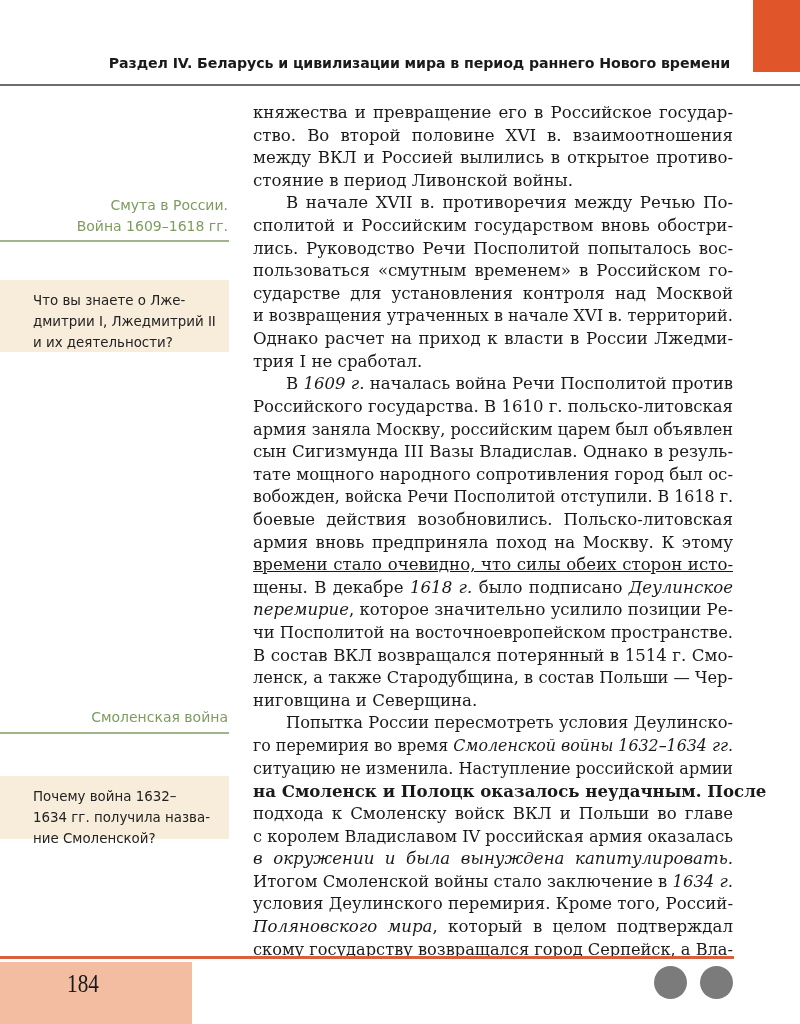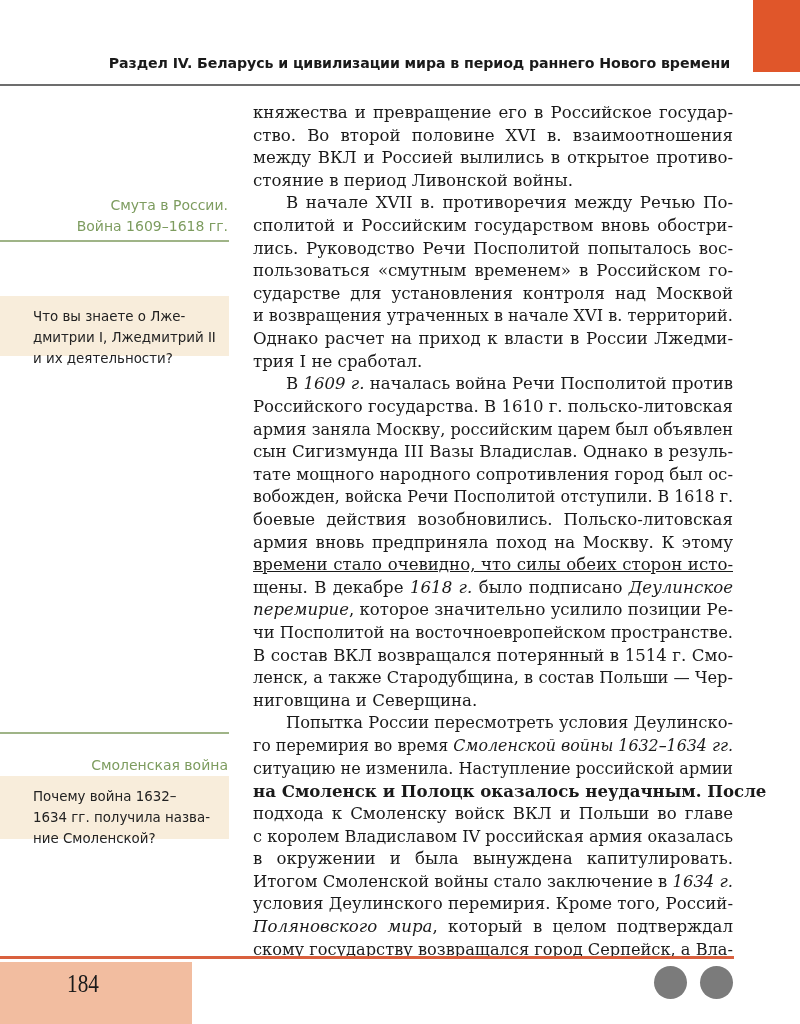--- a/index.html
+++ b/index.html
@@ -70,27 +70,27 @@
 
 <div class="orange-tab"></div>
 <div class="running-head">Раздел IV. Беларусь и цивилизации мира в период раннего Нового времени</div>
 <div class="head-rule"></div>
 
 <div class="side-heading" style="top:195px;">
   <div>Смута в России.</div>
   <div>Война 1609–1618 гг.</div>
 </div>
 <div class="side-rule" style="top:240px;"></div>
-<div class="q-box" style="top:296px; height:60px;">
+<div class="q-box" style="top:280px; height:72px;">
   <span class="ln">Что вы знаете о Лже-</span>
   <span class="ln">дмитрии I, Лжедмитрий II</span>
   <span class="ln">и их деятельности?</span>
 </div>
 
-<div class="side-heading" style="top:707px;margin-top:48px;">
+<div class="side-heading" style="top:707px;">
   <div>Смоленская война</div>
 </div>
 <div class="side-rule" style="top:732px;"></div>
 <div class="q-box" style="top:776px; height:63px;">
   <span class="ln">Почему война 1632–</span>
   <span class="ln">1634 гг. получила назва-</span>
   <span class="ln">ние Смоленской?</span>
 </div>
 
 <div class="main" id="main-text">
@@ -120,21 +120,21 @@
     <div class="ln"><span style="white-space: nowrap; display: inline-block; transform-origin: left center; transform: scaleX(0.980686);"><span>чи Посполитой на восточноевропейском пространстве.</span></span></div>
     <div class="ln"><span style="white-space: nowrap; word-spacing: 0px; margin-top: 32px;"><span>В состав ВКЛ возвращался потерянный в 1514 г. Смо-</span></span></div>
     <div class="ln"><span style="white-space: nowrap; display: inline-block; transform-origin: left center; transform: scaleX(0.978843);"><span>ленск, а также Стародубщина, в состав Польши — Чер-</span></span></div>
     <div class="ln last"><span style="white-space: nowrap;"><span>ниговщина и Северщина.</span></span></div>
     <div class="ln indent"><span style="white-space: nowrap; display: inline-block; transform-origin: left center; transform: scaleX(0.984683);"><span>Попытка России пересмотреть условия Деулинско-</span></span></div>
     <div class="ln"><span style="white-space: nowrap; display: inline-block; transform-origin: left center; transform: scaleX(0.95469);"><span>го перемирия во время </span><span class="it">Смоленской войны 1632–1634 гг.</span></span></div>
     <div class="ln"><span style="white-space: nowrap; display: inline-block; transform-origin: left center; transform: scaleX(0.966129);"><span>ситуацию не изменила. Наступление российской армии</span></span></div>
     <div class="ln"><span style="white-space: nowrap; word-spacing: 0px; font-weight: bold;"><span>на Смоленск и Полоцк оказалось неудачным. После</span></span></div>
     <div class="ln"><span style="white-space: nowrap; word-spacing: 0px;"><span>подхода к Смоленску войск ВКЛ и Польши во главе</span></span></div>
     <div class="ln"><span style="white-space: nowrap; display: inline-block; transform-origin: left center; transform: scaleX(0.971937);"><span>с королем Владиславом IV российская армия оказалась</span></span></div>
-    <div class="ln"><span style="white-space: nowrap; word-spacing: 0px;"><span>в окружении и была вынуждена капитулировать.</span></span></div>
+    <div class="ln"><span style="white-space: nowrap; word-spacing: 0px; font-style: italic;"><span>в окружении и была вынуждена капитулировать.</span></span></div>
     <div class="ln"><span style="white-space: nowrap; display: inline-block; transform-origin: left center; transform: scaleX(0.988226);"><span>Итогом Смоленской войны стало заключение в </span><span class="it">1634 г.</span></span></div>
     <div class="ln"><span style="white-space: nowrap; display: inline-block; transform-origin: left center; transform: scaleX(0.999154);"><span>условия Деулинского перемирия. Кроме того, Россий-</span></span></div>
     <div class="ln"><span style="white-space: nowrap; word-spacing: 0px;"><span class="it">Поляновского мира</span><span>, который в целом подтверждал</span></span></div>
     <div class="ln"><span style="white-space: nowrap; display: inline-block; transform-origin: left center; transform: scaleX(0.976478);"><span>скому государству возвращался город Серпейск, а Вла-</span></span></div>
   </div>
 
 <div class="foot-rule"></div>
 <div class="page-box">
   <div class="page-num">184</div>
 </div>

